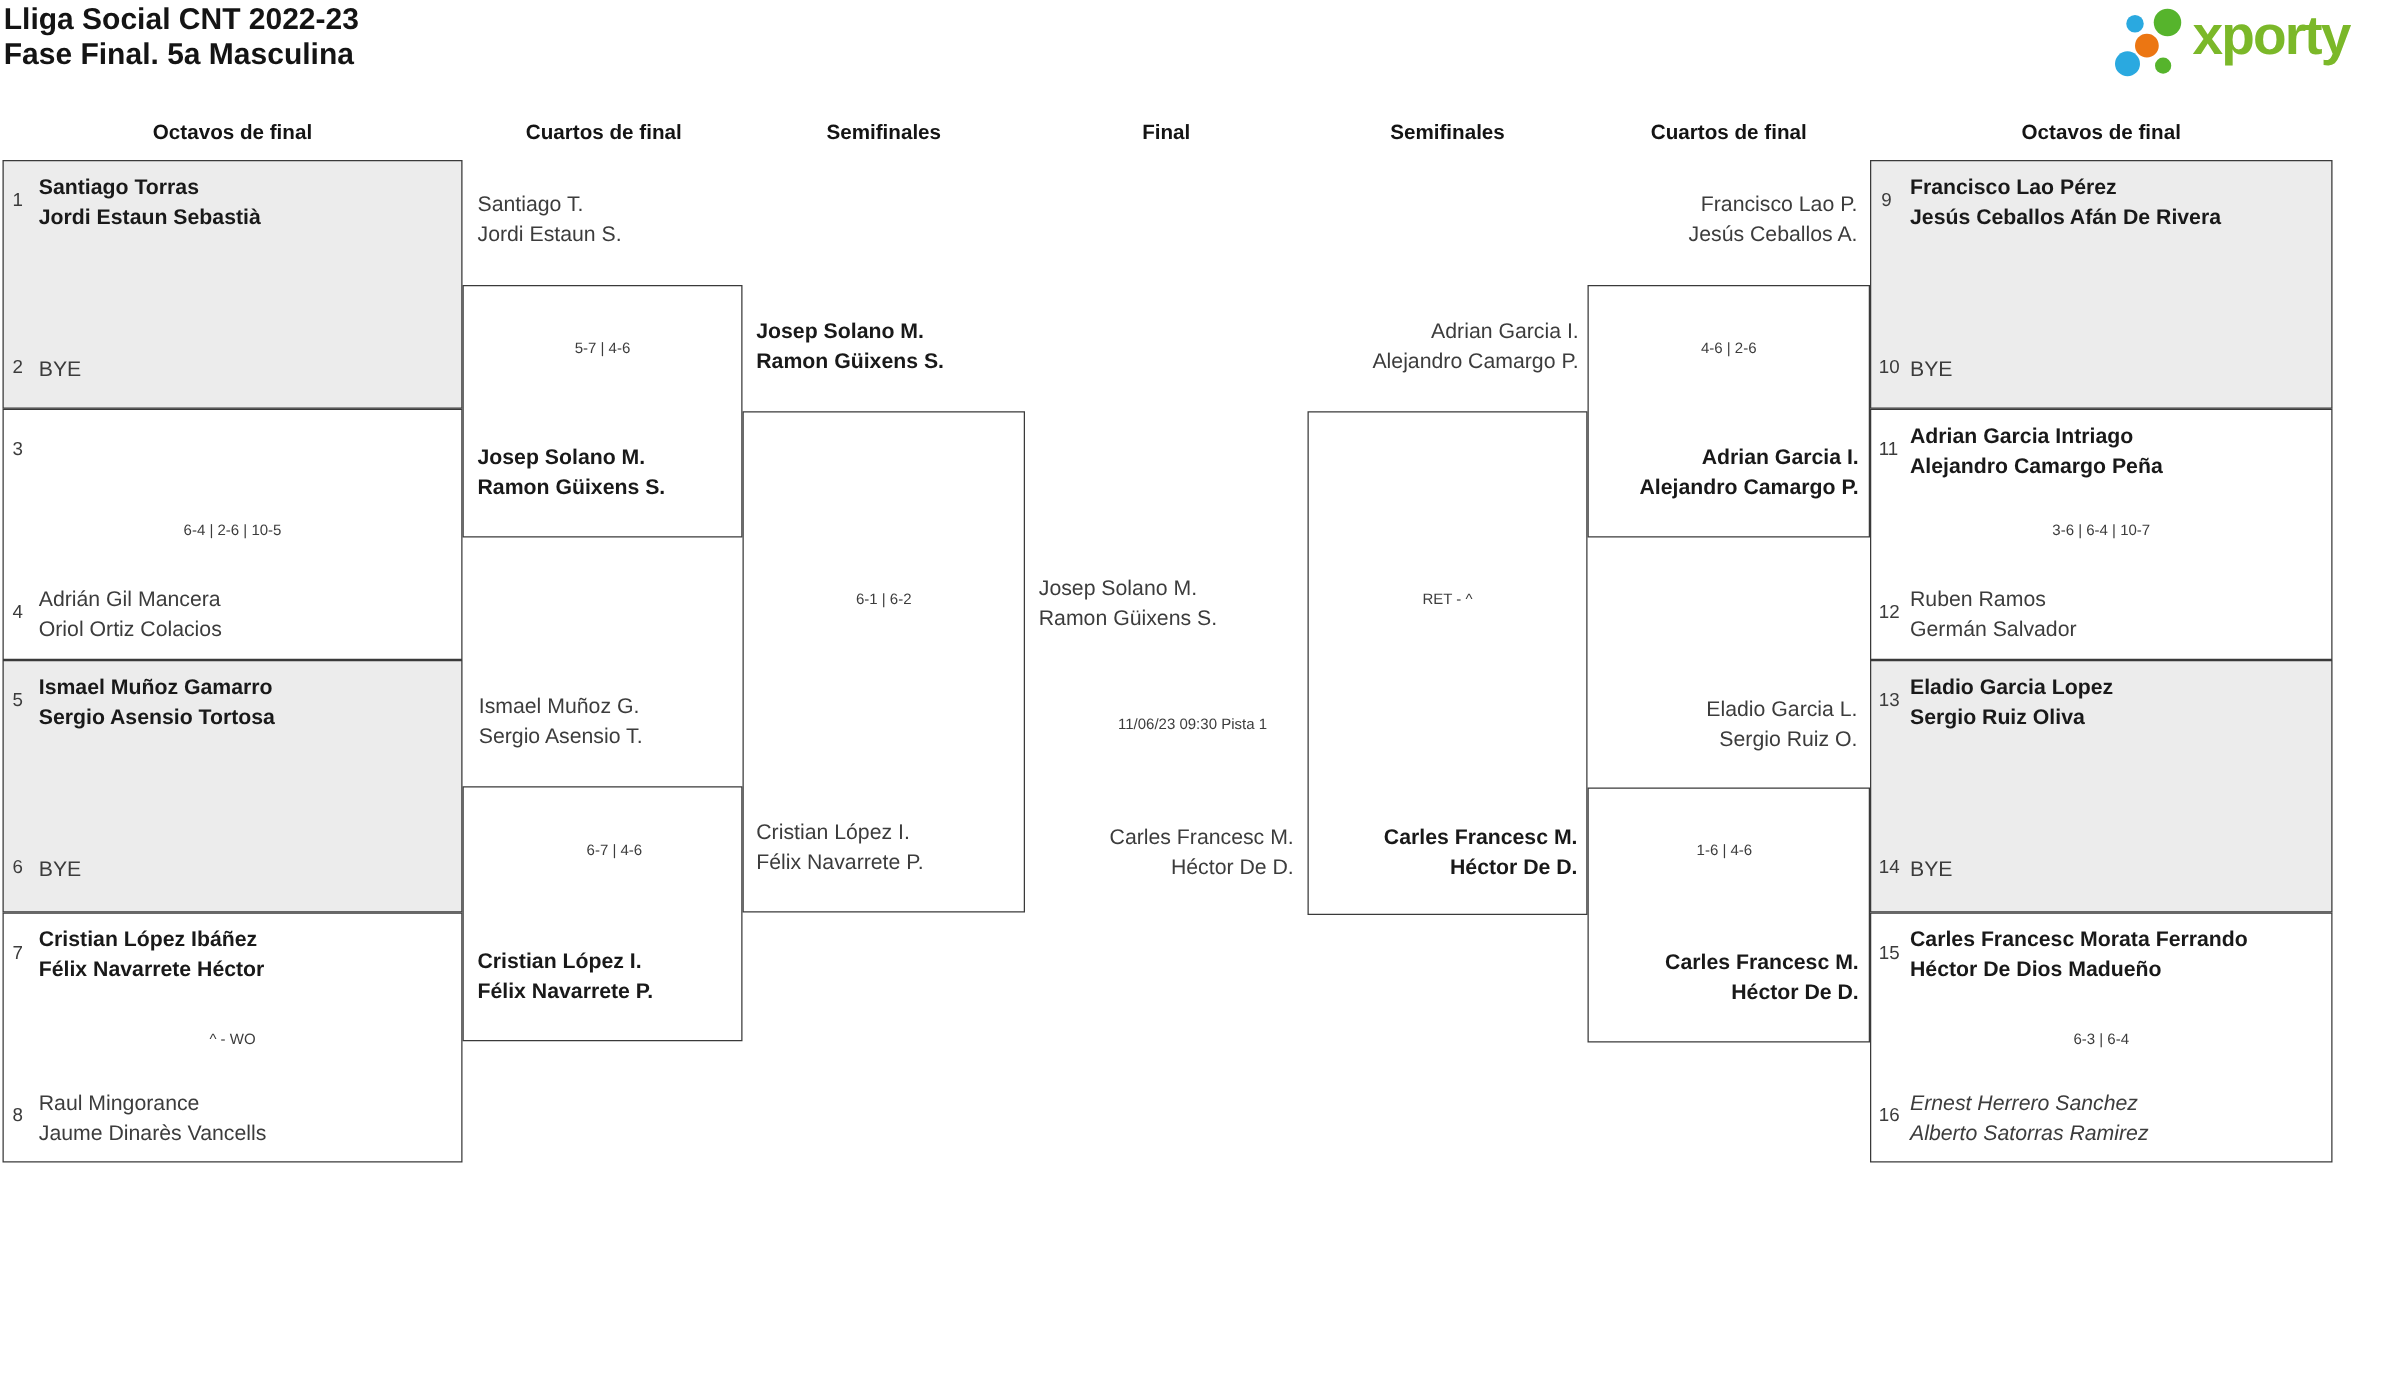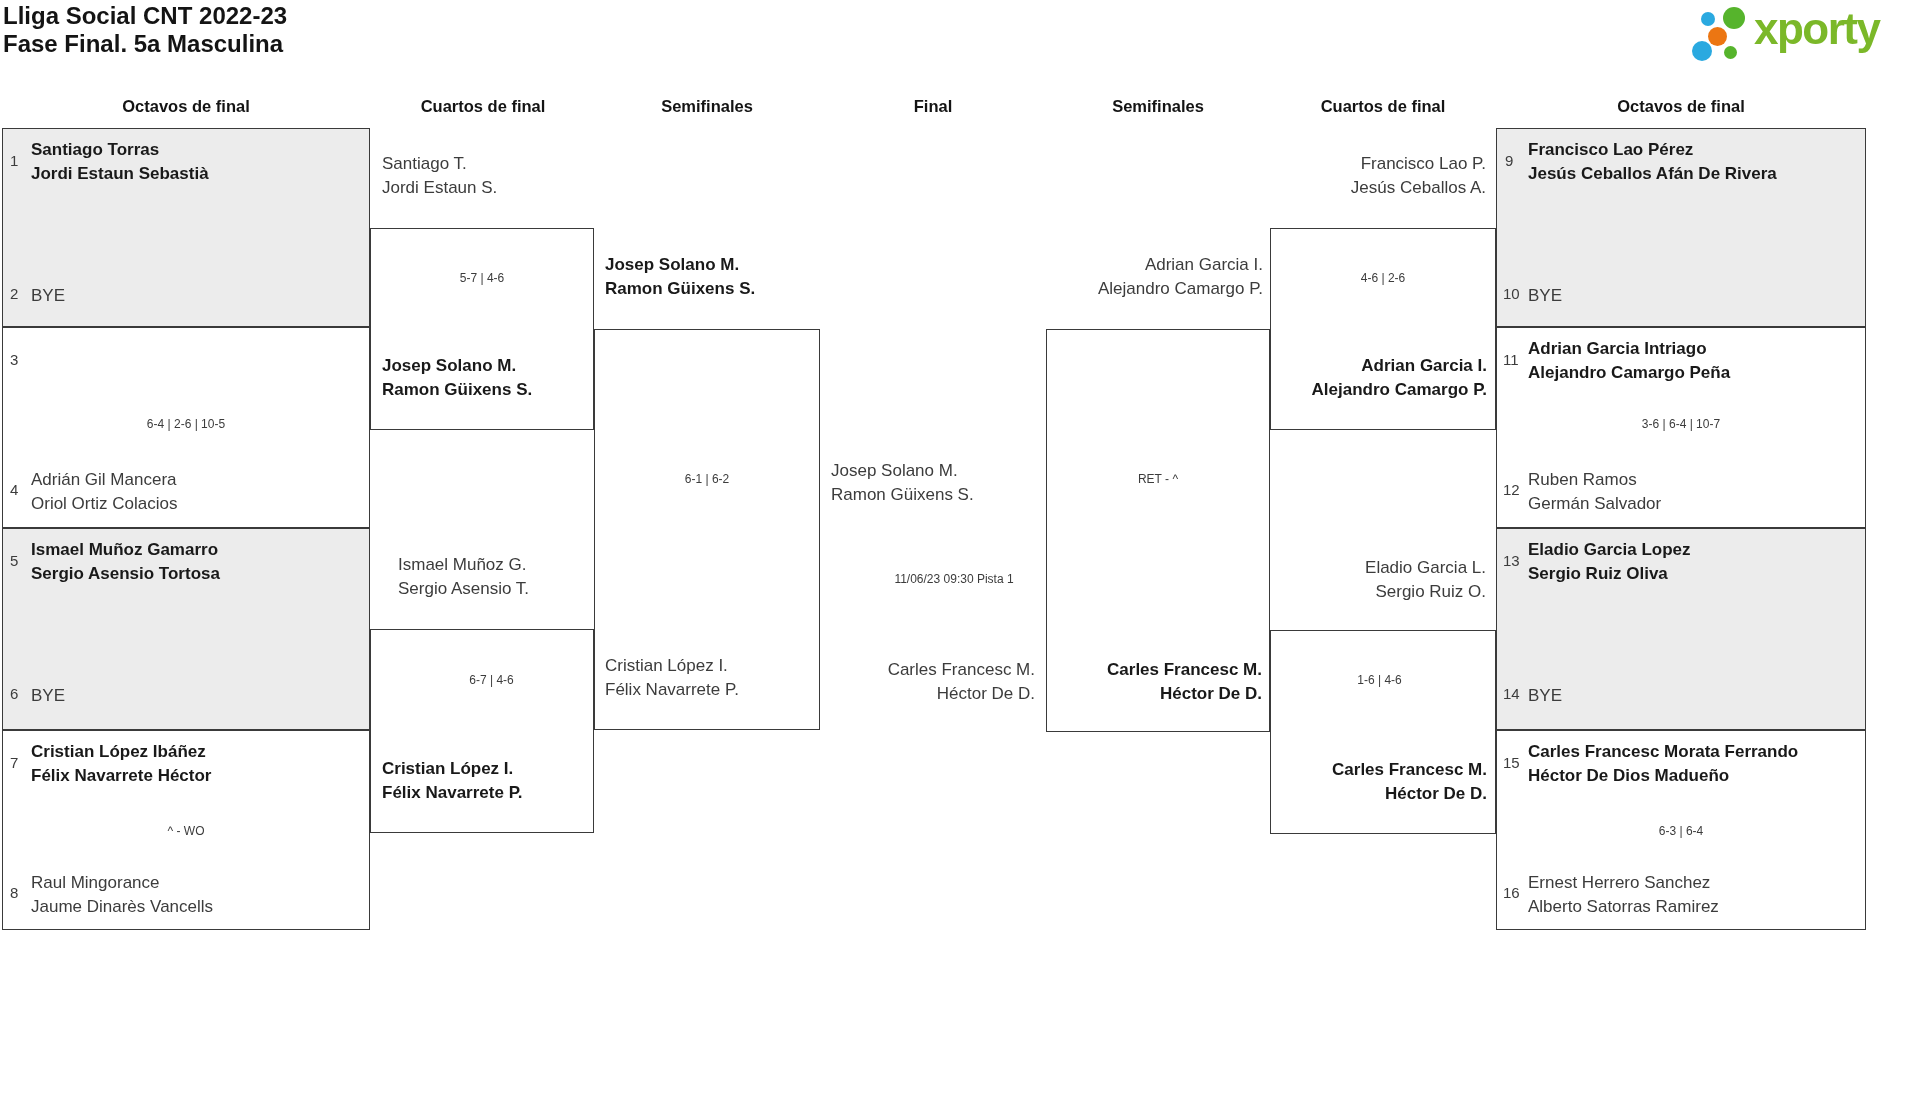--- a/index.html
+++ b/index.html
@@ -133,21 +133,21 @@
   </div>
 
   <div class="box" style="left:1496px;top:730px;width:370px;height:200px;">
     <span class="seed" style="left:6px;top:23px;">15</span>
     <div class="team bold" style="left:31px;top:9px;">
       <div>Carles Francesc Morata Ferrando</div>
         <div>Héctor De Dios Madueño</div>
     </div>
     <div class="score" style="left:0;width:100%;top:93px;">6-3 | 6-4</div>
     <span class="seed" style="left:6px;top:153px;">16</span>
-    <div class="team" style="left:31px;top:140px;">
+    <div class="team" style="left:31px;top:140px;font-style:italic;">
       <div>Ernest Herrero Sanchez</div>
         <div>Alberto Satorras Ramirez</div>
     </div>
   </div>
 
   <div class="box" style="left:370px;top:228px;width:224px;height:202px;"></div>
   <div class="box" style="left:370px;top:629px;width:224px;height:204px;"></div>
   <div class="box" style="left:594px;top:329px;width:226px;height:401px;"></div>
   <div class="box" style="left:1046px;top:329px;width:224px;height:403px;"></div>
   <div class="box" style="left:1270px;top:228px;width:226px;height:202px;"></div>
@@ -156,21 +156,21 @@
   <div class="team" style="left:382px;top:152px;">
     <div>Santiago T.</div>
       <div>Jordi Estaun S.</div>
   </div>
   <div class="score" style="left:370px;width:224px;top:271px;">5-7 | 4-6</div>
   <div class="team bold" style="left:382px;top:354px;">
     <div>Josep Solano M.</div>
       <div>Ramon Güixens S.</div>
   </div>
 
-  <div class="team" style="left:398px;top:553px;">
+  <div class="team" style="left:383px;top:553px;">
     <div>Ismael Muñoz G.</div>
       <div>Sergio Asensio T.</div>
   </div>
   <div class="score" style="left:370px;width:243px;top:673px;">6-7 | 4-6</div>
   <div class="team bold" style="left:382px;top:757px;">
     <div>Cristian López I.</div>
       <div>Félix Navarrete P.</div>
   </div>
 
   <div class="team bold" style="left:605px;top:253px;">

